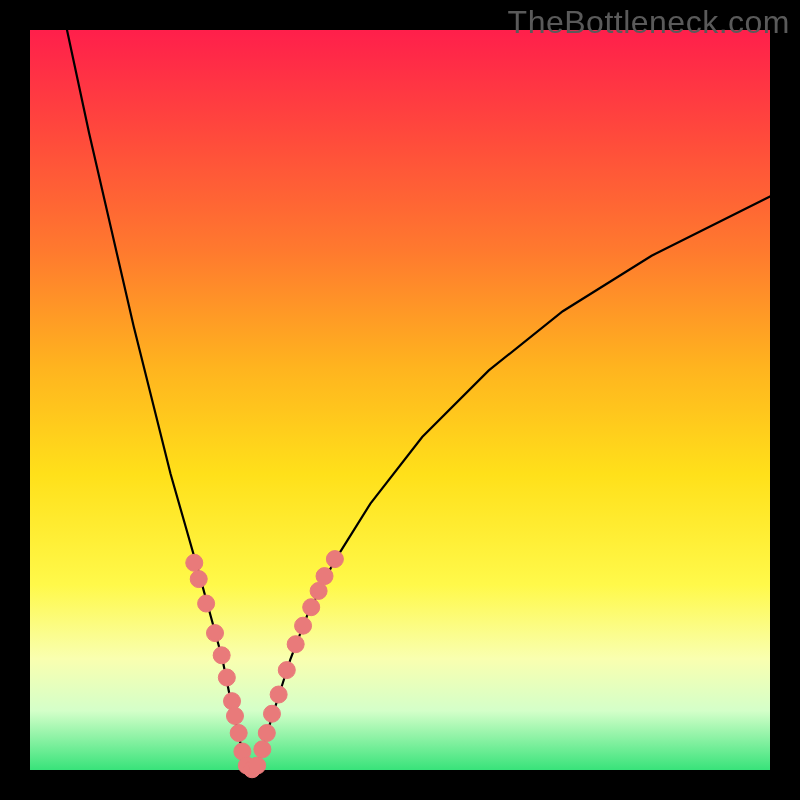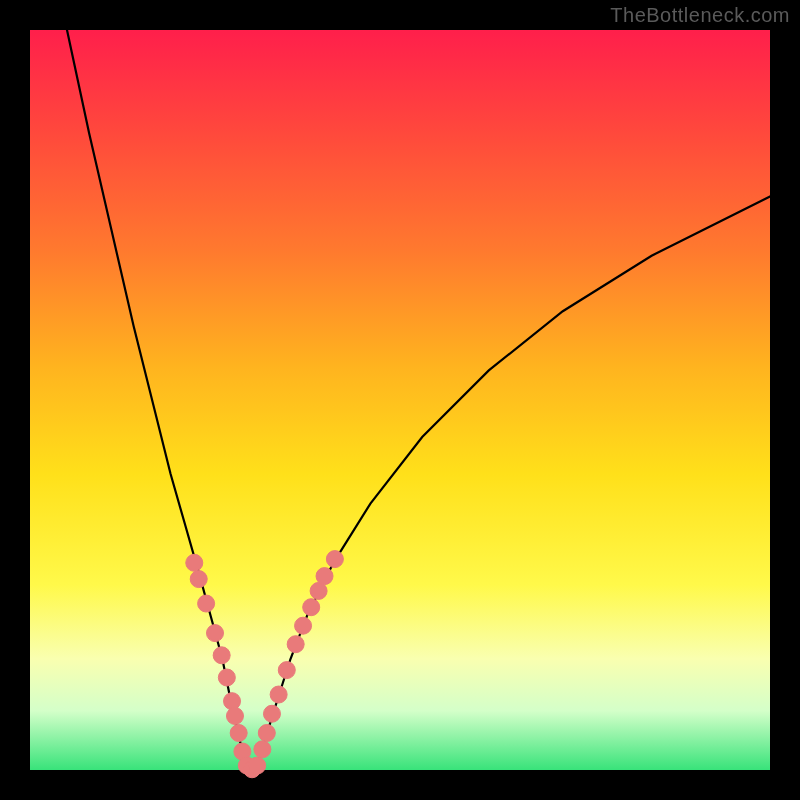--- a/index.html
+++ b/index.html
@@ -27,21 +27,21 @@
       #f9ffb0 85%,
       #d4ffc9 92%,
       #38e37a 100%
     );
   }
   .watermark {
     position: absolute;
     top: 4px;
     right: 10px;
     color: #5a5a5a;
-    font-size: 20px;
+    font-size: 32px;
     letter-spacing: 0.5px;
     user-select: none;
   }
   svg.plot {
     position: absolute;
     left: 0;
     top: 0;
     width: 740px;
     height: 740px;
     overflow: visible;

